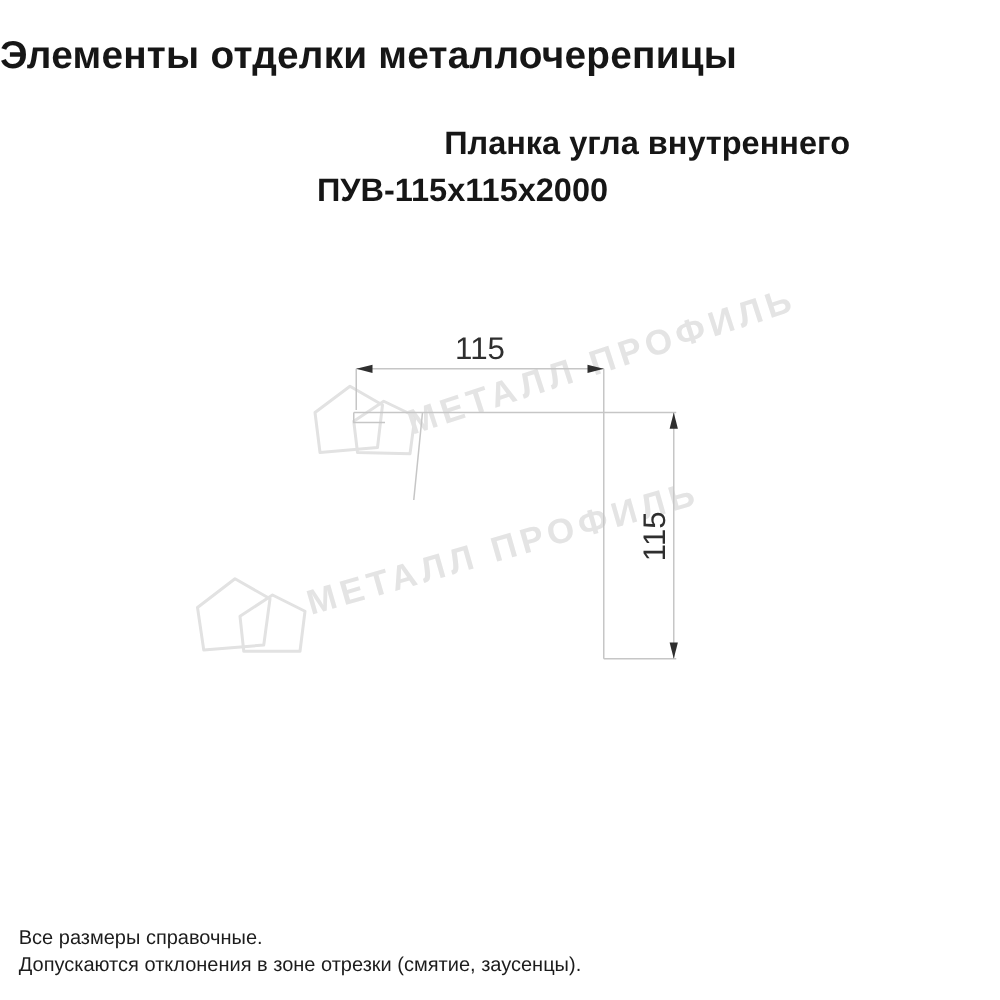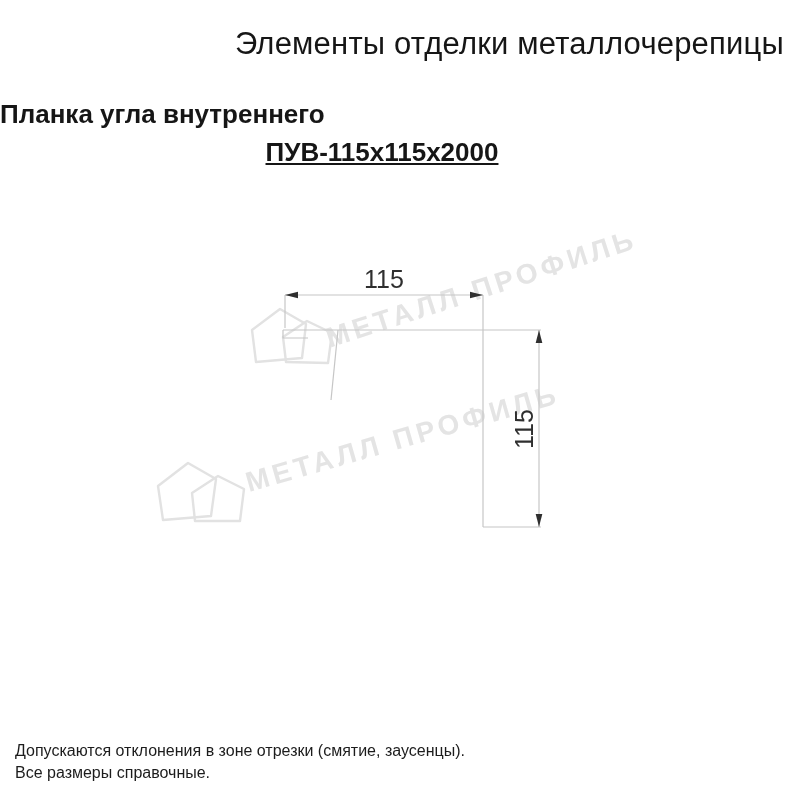--- a/index.html
+++ b/index.html
@@ -2,30 +2,30 @@
 <html><head>
 <meta charset="utf-8">
 <style>
   html,body{margin:0;padding:0;background:#ffffff;}
   .page{
     position:relative;width:800px;height:800px;background:#ffffff;overflow:hidden;
     font-family:"Liberation Sans", sans-serif;color:#111;
   }
   .abs{position:absolute;}
   .title{
-    left:0;top:26px;width:784px;text-align:right;
-    font-size:31px;font-weight:normal;color:#161616;letter-spacing:0.2px;
+    left:0;top:26px;width:784px;text-align:left;
+    font-size:31px;font-weight:bold;color:#161616;letter-spacing:0.2px;
   }
   .subtitle{
-    left:0;top:99px;width:680px;text-align:left;
+    left:0;top:99px;width:680px;text-align:right;
     font-size:26px;font-weight:bold;color:#161616;
   }
   .subtitle2{
-    left:16px;top:137px;width:732px;text-align:center;
-    font-size:26px;font-weight:bold;color:#161616;text-decoration:underline;
+    left:4px;top:137px;width:732px;text-align:center;
+    font-size:26px;font-weight:bold;color:#161616;
   }
   .wm-text{
     font-size:28px;font-weight:bold;letter-spacing:4px;color:#e4e4e4;
     white-space:nowrap;transform-origin:left top;
   }
   .wm1{left:322px;top:324px;transform:rotate(-18deg);}
   .wm2{left:242px;top:468px;transform:rotate(-16deg);}
   .wm-logo{stroke:#e2e2e2;fill:none;stroke-width:2.4;stroke-linejoin:round;}
   .diagram-svg{left:0;top:0;width:800px;height:800px;}
   .dim-label{
@@ -91,17 +91,17 @@
       <polygon points="539,330 535.7,343 542.3,343"></polygon>
       <polygon points="539,527 535.7,514 542.3,514"></polygon>
     </g>
   </svg>
 
   <div class="abs dim-label dim-top">115</div>
   <div class="abs dim-label dim-right">115</div>
 
 
   <div class="abs footer">
+    <div>Все размеры справочные.</div>
     <div>Допускаются отклонения в зоне отрезки (смятие, заусенцы).</div>
-    <div>Все размеры справочные.</div>
   </div>
 
 </div>
 
 </body></html>

